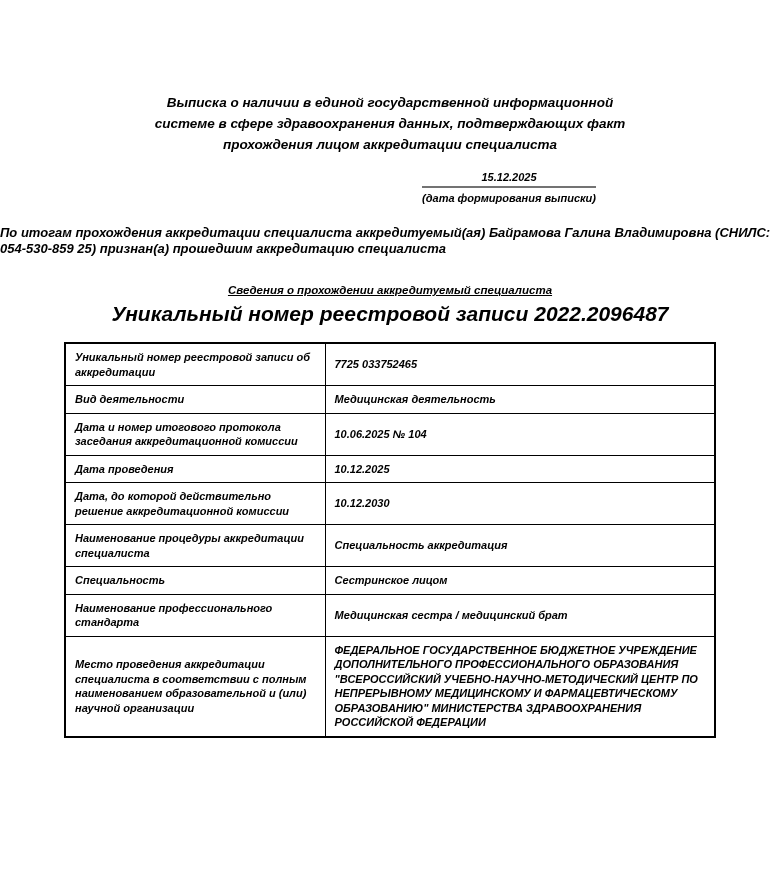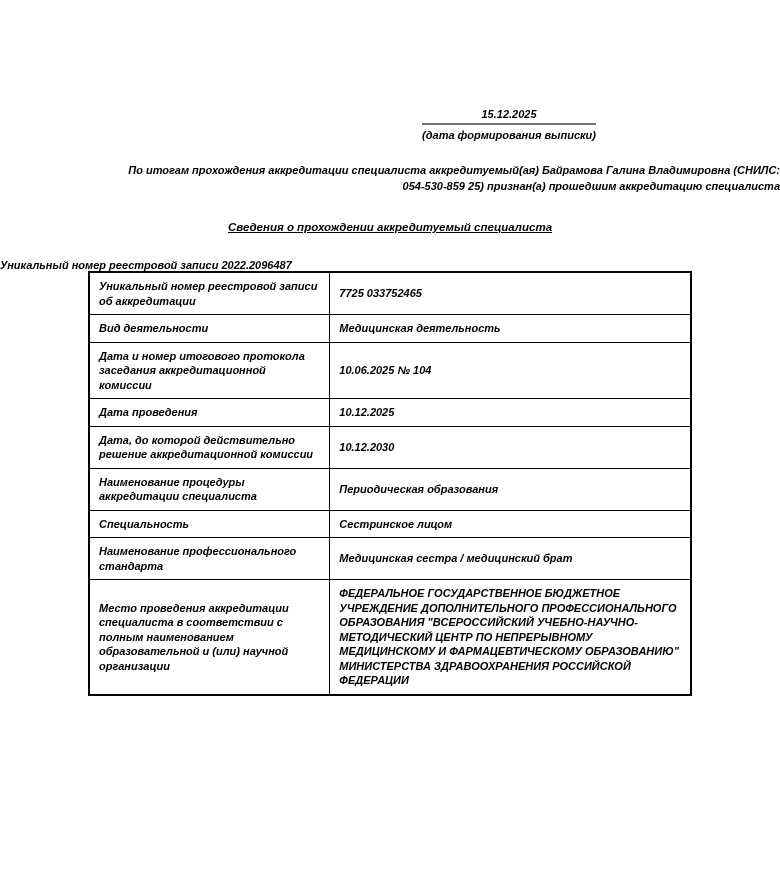--- a/index.html
+++ b/index.html
@@ -28,60 +28,65 @@
     font-weight: bold; font-style: italic;
     font-size: 11px;
   }
   .date-value {
     padding: 0 34px 3px 34px;
     border-bottom: 2px solid #737373;
   }
   .date-caption { padding-top: 4px; }
   .summary {
     margin-top: 21px;
-    text-align: right;
+    text-align: left;
     font-weight: bold; font-style: italic;
-    font-size: 11px; line-height: 16px;
+    font-size: 13px; line-height: 16px;
   }
   .subtitle {
     margin-top: 27px;
     text-align: center;
     font-weight: bold; font-style: italic;
     font-size: 11.5px;
     text-decoration: underline;
   }
   .registry-heading {
-    margin-top: 26px;
-    text-align: left;
+    margin-top: 6px;
+    text-align: center;
     font-weight: bold; font-style: italic;
-    font-size: 11px;
+    font-size: 21px;
   }
   table.accreditation {
-    margin: 0 auto 0 auto;
-    width: 604px;
+    margin: 16px auto 0 auto;
+    width: 652px;
     border-collapse: collapse;
     border: 2px solid #000;
     table-layout: fixed;
   }
   table.accreditation td {
     border: 1px solid #000;
     font-weight: bold; font-style: italic;
     font-size: 11px; line-height: 14.5px;
     vertical-align: middle;
     padding: 6px 9px;
     word-wrap: break-word;
   }
   td.label-cell { width: 40%; }
   td.value-cell { width: 60%; }
 </style>
 </head>
 <body>
 
 <div class="page">
 
+  <div class="doc-title">
+    <div>Выписка о наличии в единой государственной информационной</div>
+    <div>системе в сфере здравоохранения данных, подтверждающих факт</div>
+    <div>прохождения лицом аккредитации специалиста</div>
+  </div>
 
   <div class="date-block">
     <div class="date-value">15.12.2025</div>
     <div class="date-caption">(дата формирования выписки)</div>
   </div>
 
   <div class="summary">
     <div>По итогам прохождения аккредитации специалиста аккредитуемый(ая) Байрамова Галина Владимировна (СНИЛС:</div>
     <div>054-530-859 25) признан(а) прошедшим аккредитацию специалиста</div>
   </div>
@@ -112,21 +117,21 @@
       <td class="value-cell">10.12.2025</td>
     </tr>
 
     <tr>
       <td class="label-cell">Дата, до которой действительно решение аккредитационной комиссии</td>
       <td class="value-cell">10.12.2030</td>
     </tr>
 
     <tr>
       <td class="label-cell">Наименование процедуры аккредитации специалиста</td>
-      <td class="value-cell">Периодическая образования</td>
+      <td class="value-cell">Специальность аккредитация</td>
     </tr>
 
 
     <tr>
       <td class="label-cell">Специальность</td>
       <td class="value-cell">Сестринское лицом</td>
     </tr>
 
     <tr>
       <td class="label-cell">Наименование профессионального стандарта</td>

